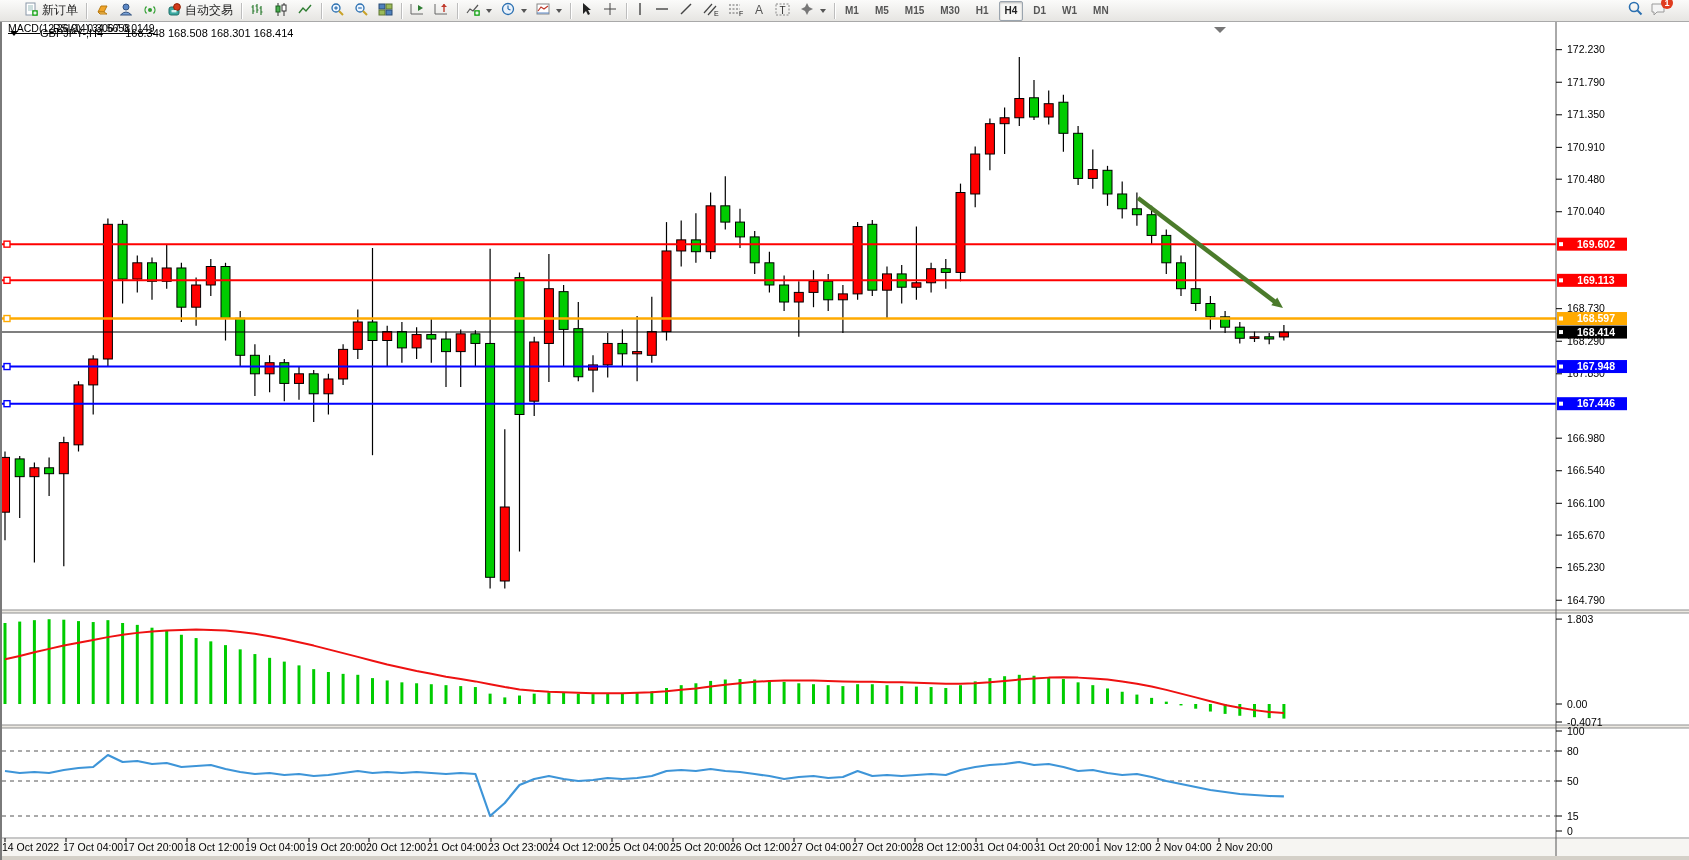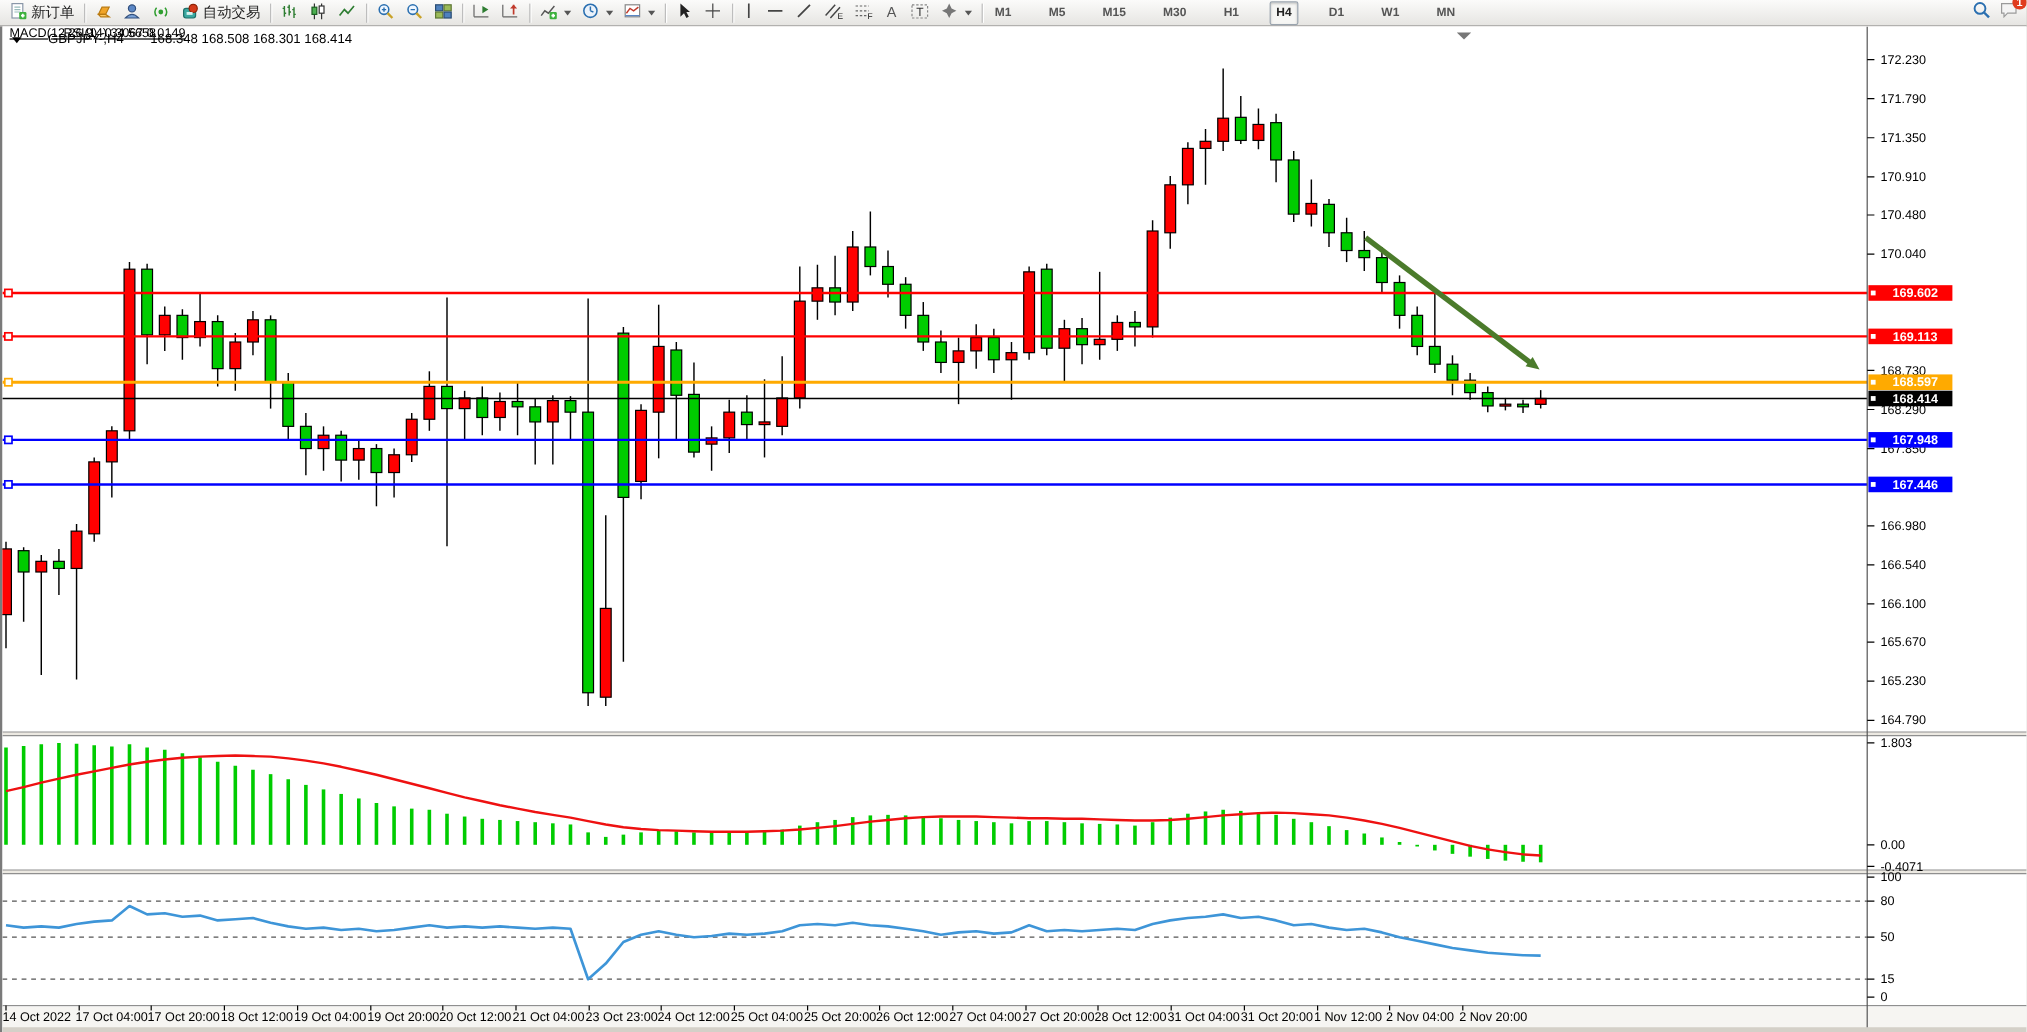--- a/index.html
+++ b/index.html
@@ -1,20 +1,20 @@
 <!DOCTYPE html>
 <html><head>
 <meta charset="utf-8">
 <style>
   html,body{margin:0;padding:0;background:#d4d0c8;font-family:"Liberation Sans",sans-serif;}
   #app{position:relative;width:1689px;height:860px;background:#d4d0c8;overflow:hidden;}
   
   #toolbar{position:absolute;top:0;left:0;width:1689px;height:22px;
     background:linear-gradient(#fbfbfa,#e6e5e2);border-bottom:1px solid #a9a9a9;
-    display:flex;align-items:center;padding:0 4px;box-sizing:border-box;gap:1px;}
+    display:flex;align-items:center;padding:0 20px;box-sizing:border-box;gap:1px;}
   .tb-btn{display:flex;align-items:center;gap:3px;height:18px;padding:0 3px;border:1px solid transparent;
     border-radius:2px;font-size:12px;color:#222;cursor:default;white-space:nowrap;}
   .tb-sep{width:1px;height:16px;background:#bdbdbd;box-shadow:1px 0 0 #fff;margin:0 3px;flex:none;}
   .caret{width:0;height:0;border-left:3px solid transparent;border-right:3px solid transparent;border-top:4px solid #555;margin-left:2px;}
   .tf-btn{font-size:10px;font-weight:bold;color:#555;padding:2px 5px;height:14px;line-height:14px;
     border:1px solid transparent;border-radius:2px;}
   .tf-btn.active{background:#f6f6f4;border:1px solid #9aa4ae;box-shadow:inset 0 1px 2px rgba(0,0,0,.25);color:#222;text-align:right;}
   #tb-right{margin-left:auto;display:flex;align-items:center;gap:6px;padding-right:2px;}
   .badge{position:absolute;top:-4px;right:-6px;background:#e03c1f;color:#fff;font-size:9px;font-weight:bold;
     border-radius:50%;width:12px;height:12px;line-height:12px;text-align:center;}
@@ -216,21 +216,21 @@
             <text x="4.5" y="11.5" font-size="10" fill="#333">T</text>
           </svg></span>
     </div>
     <div class="tb-btn">
       <span><svg width="15" height="15">
             <polygon points="7,1 9,5 13,7 9,9 7,13 5,9 1,7 5,5" fill="#777"></polygon>
           </svg></span>
       <span class="caret"></span>
     </div>
     <div class="tb-sep"></div>
-    <div id="tf-group" style="display:flex;gap:19px;">
+    <div id="tf-group" style="display:flex;gap:4px;">
         <div class="tf-btn">M1</div>
         <div class="tf-btn">M5</div>
         <div class="tf-btn">M15</div>
         <div class="tf-btn">M30</div>
         <div class="tf-btn">H1</div>
         <div class="tf-btn active">H4</div>
         <div class="tf-btn">D1</div>
         <div class="tf-btn">W1</div>
         <div class="tf-btn">MN</div>
       </div>

